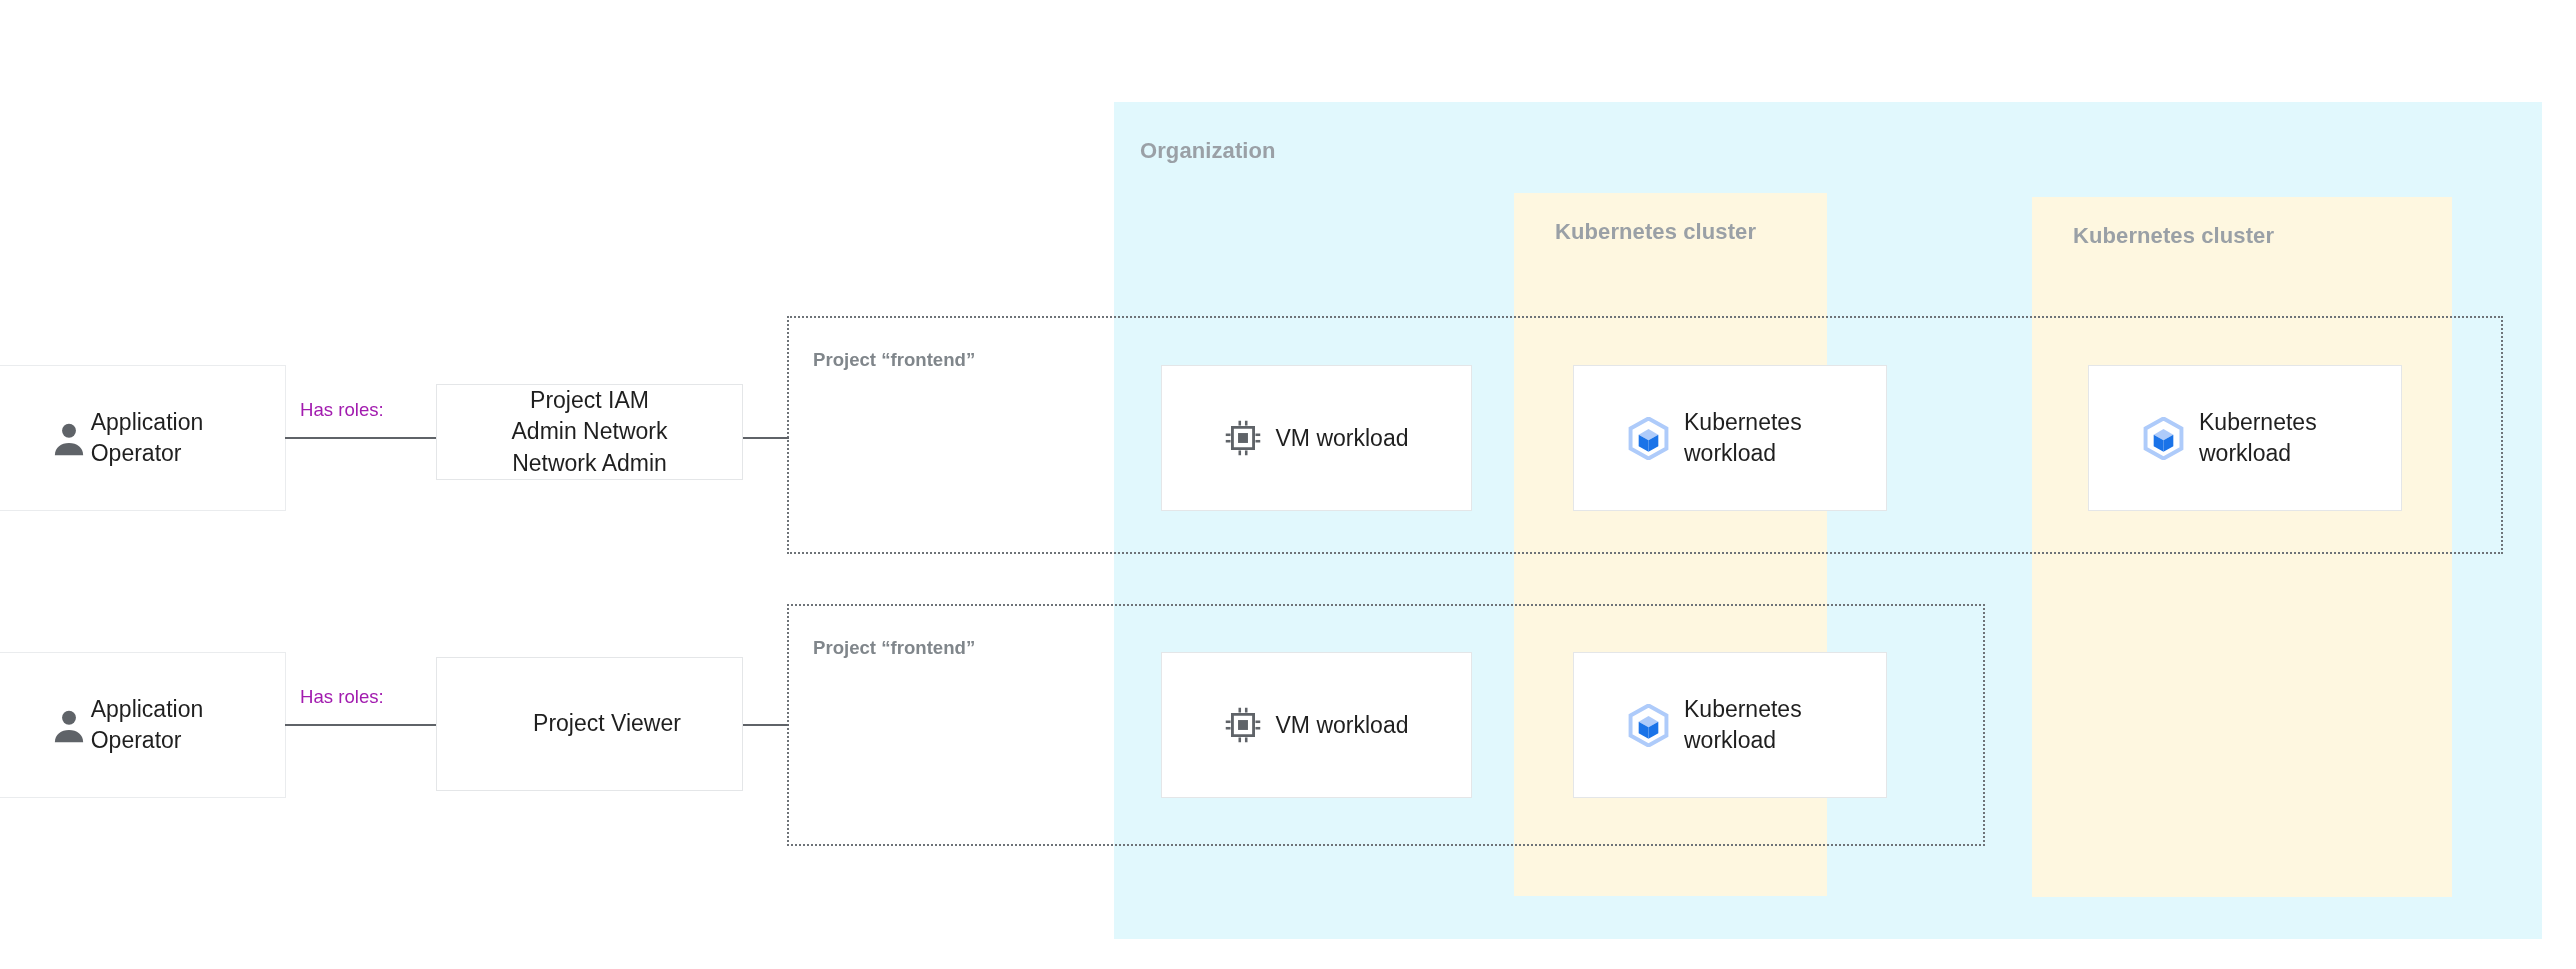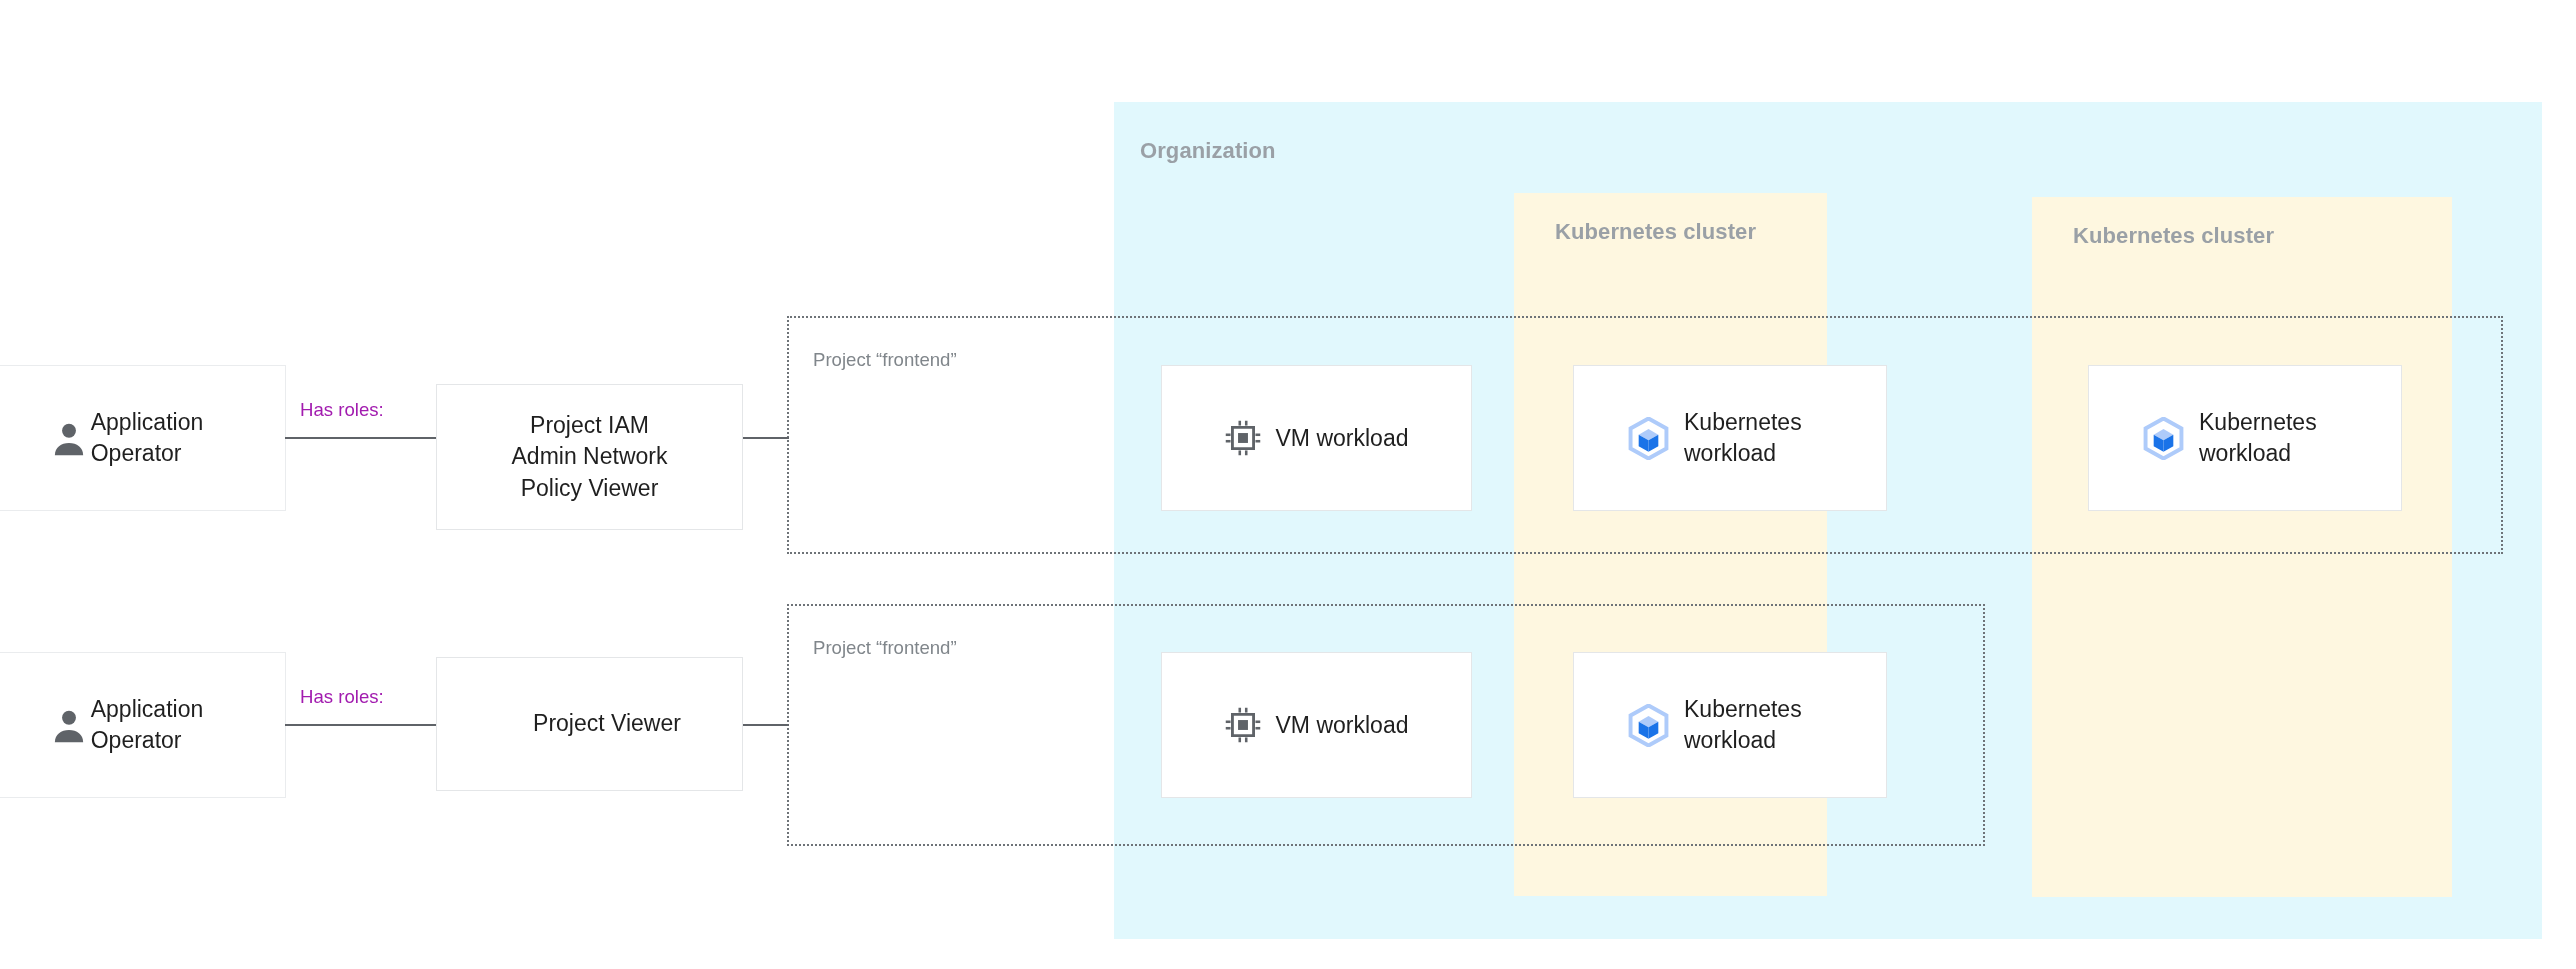--- a/index.html
+++ b/index.html
@@ -53,21 +53,21 @@
     background: transparent;
   }
   .project-frontend { left: 787px; top: 316px; width: 1716px; height: 238px; }
   .project-backend  { left: 787px; top: 604px; width: 1198px; height: 242px; }
 
   .project-label {
     position: absolute;
     left: 24px; top: 31px;
     color: #80868B;
     font-size: 18.6px;
-    font-weight: 400;
+    font-weight: 700;
     white-space: nowrap;
   }
 
   
   .card {
     background: #ffffff;
     border: 1.4px solid #E4E6E8;
     display: flex;
     align-items: center;
     justify-content: center;
@@ -151,25 +151,25 @@
           <path d="M1.4 25.5c0-5.6 4.75-9.1 10.6-9.1s10.6 3.5 10.6 9.1z" fill="#5F6368"></path>
         </svg>
       </span>
       <span class="card-label two-line">Application Operator</span>
     </div>
   </div>
 
   <div class="abs connector" style="left:285px; top:437px; width:151px;"></div>
   <span class="edge-label" style="left:300px; top:399px;">Has roles:</span>
 
-  <div class="abs card role-card" style="left:436px; top:384px; width:307px; height:146px;justify-content:center;">
+  <div class="abs card role-card" style="left:436px; top:384px; width:307px; height:96px;justify-content:center;">
     <div class="card-inner" style="flex-direction:column; gap:0;">
       <span class="card-label">Project IAM</span>
       <span class="card-label">Admin Network</span>
-      <span class="card-label">Policy Viewer</span>
+      <span class="card-label">Network Admin</span>
     </div>
   </div>
 
   <div class="abs connector" style="left:743px; top:437px; width:46px;"></div>
 
   <div class="abs card" style="left:1161px; top:365px; width:311px; height:146px;">
     <div class="card-inner">
       <span class="icon icon-chip">
         <svg viewBox="0 0 24 24" width="36" height="36" aria-hidden="true">
           <g fill="#5F6368">

